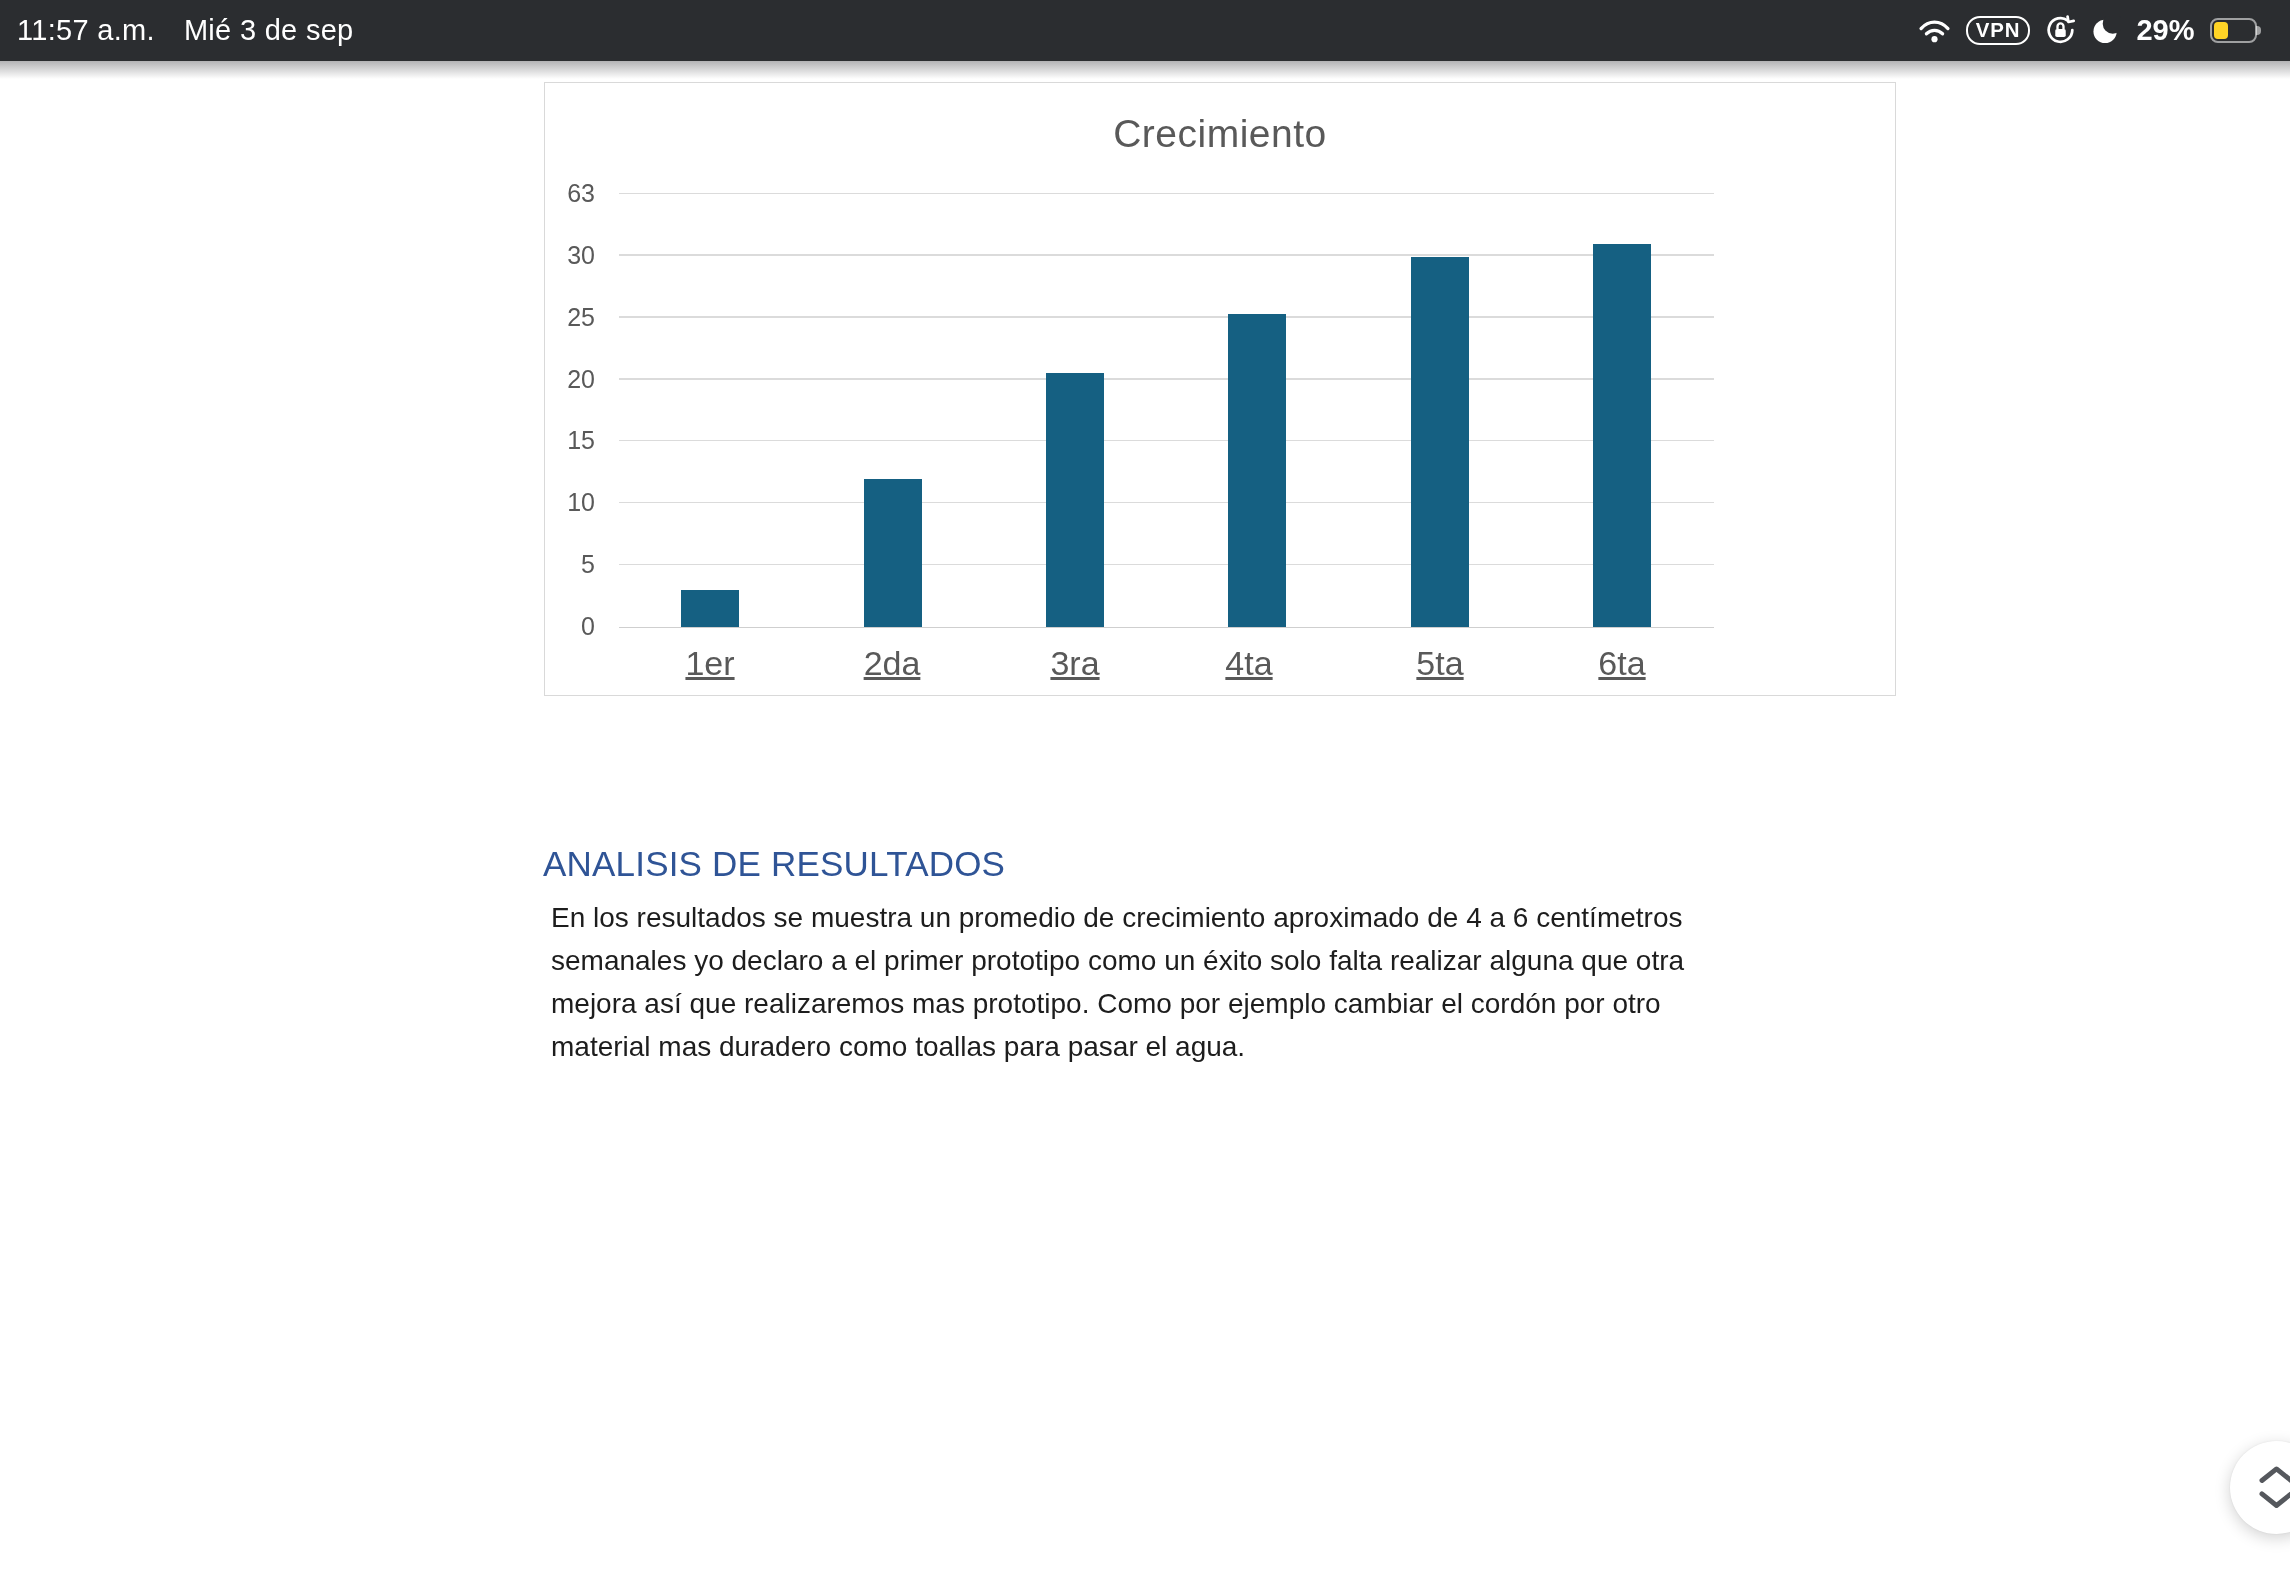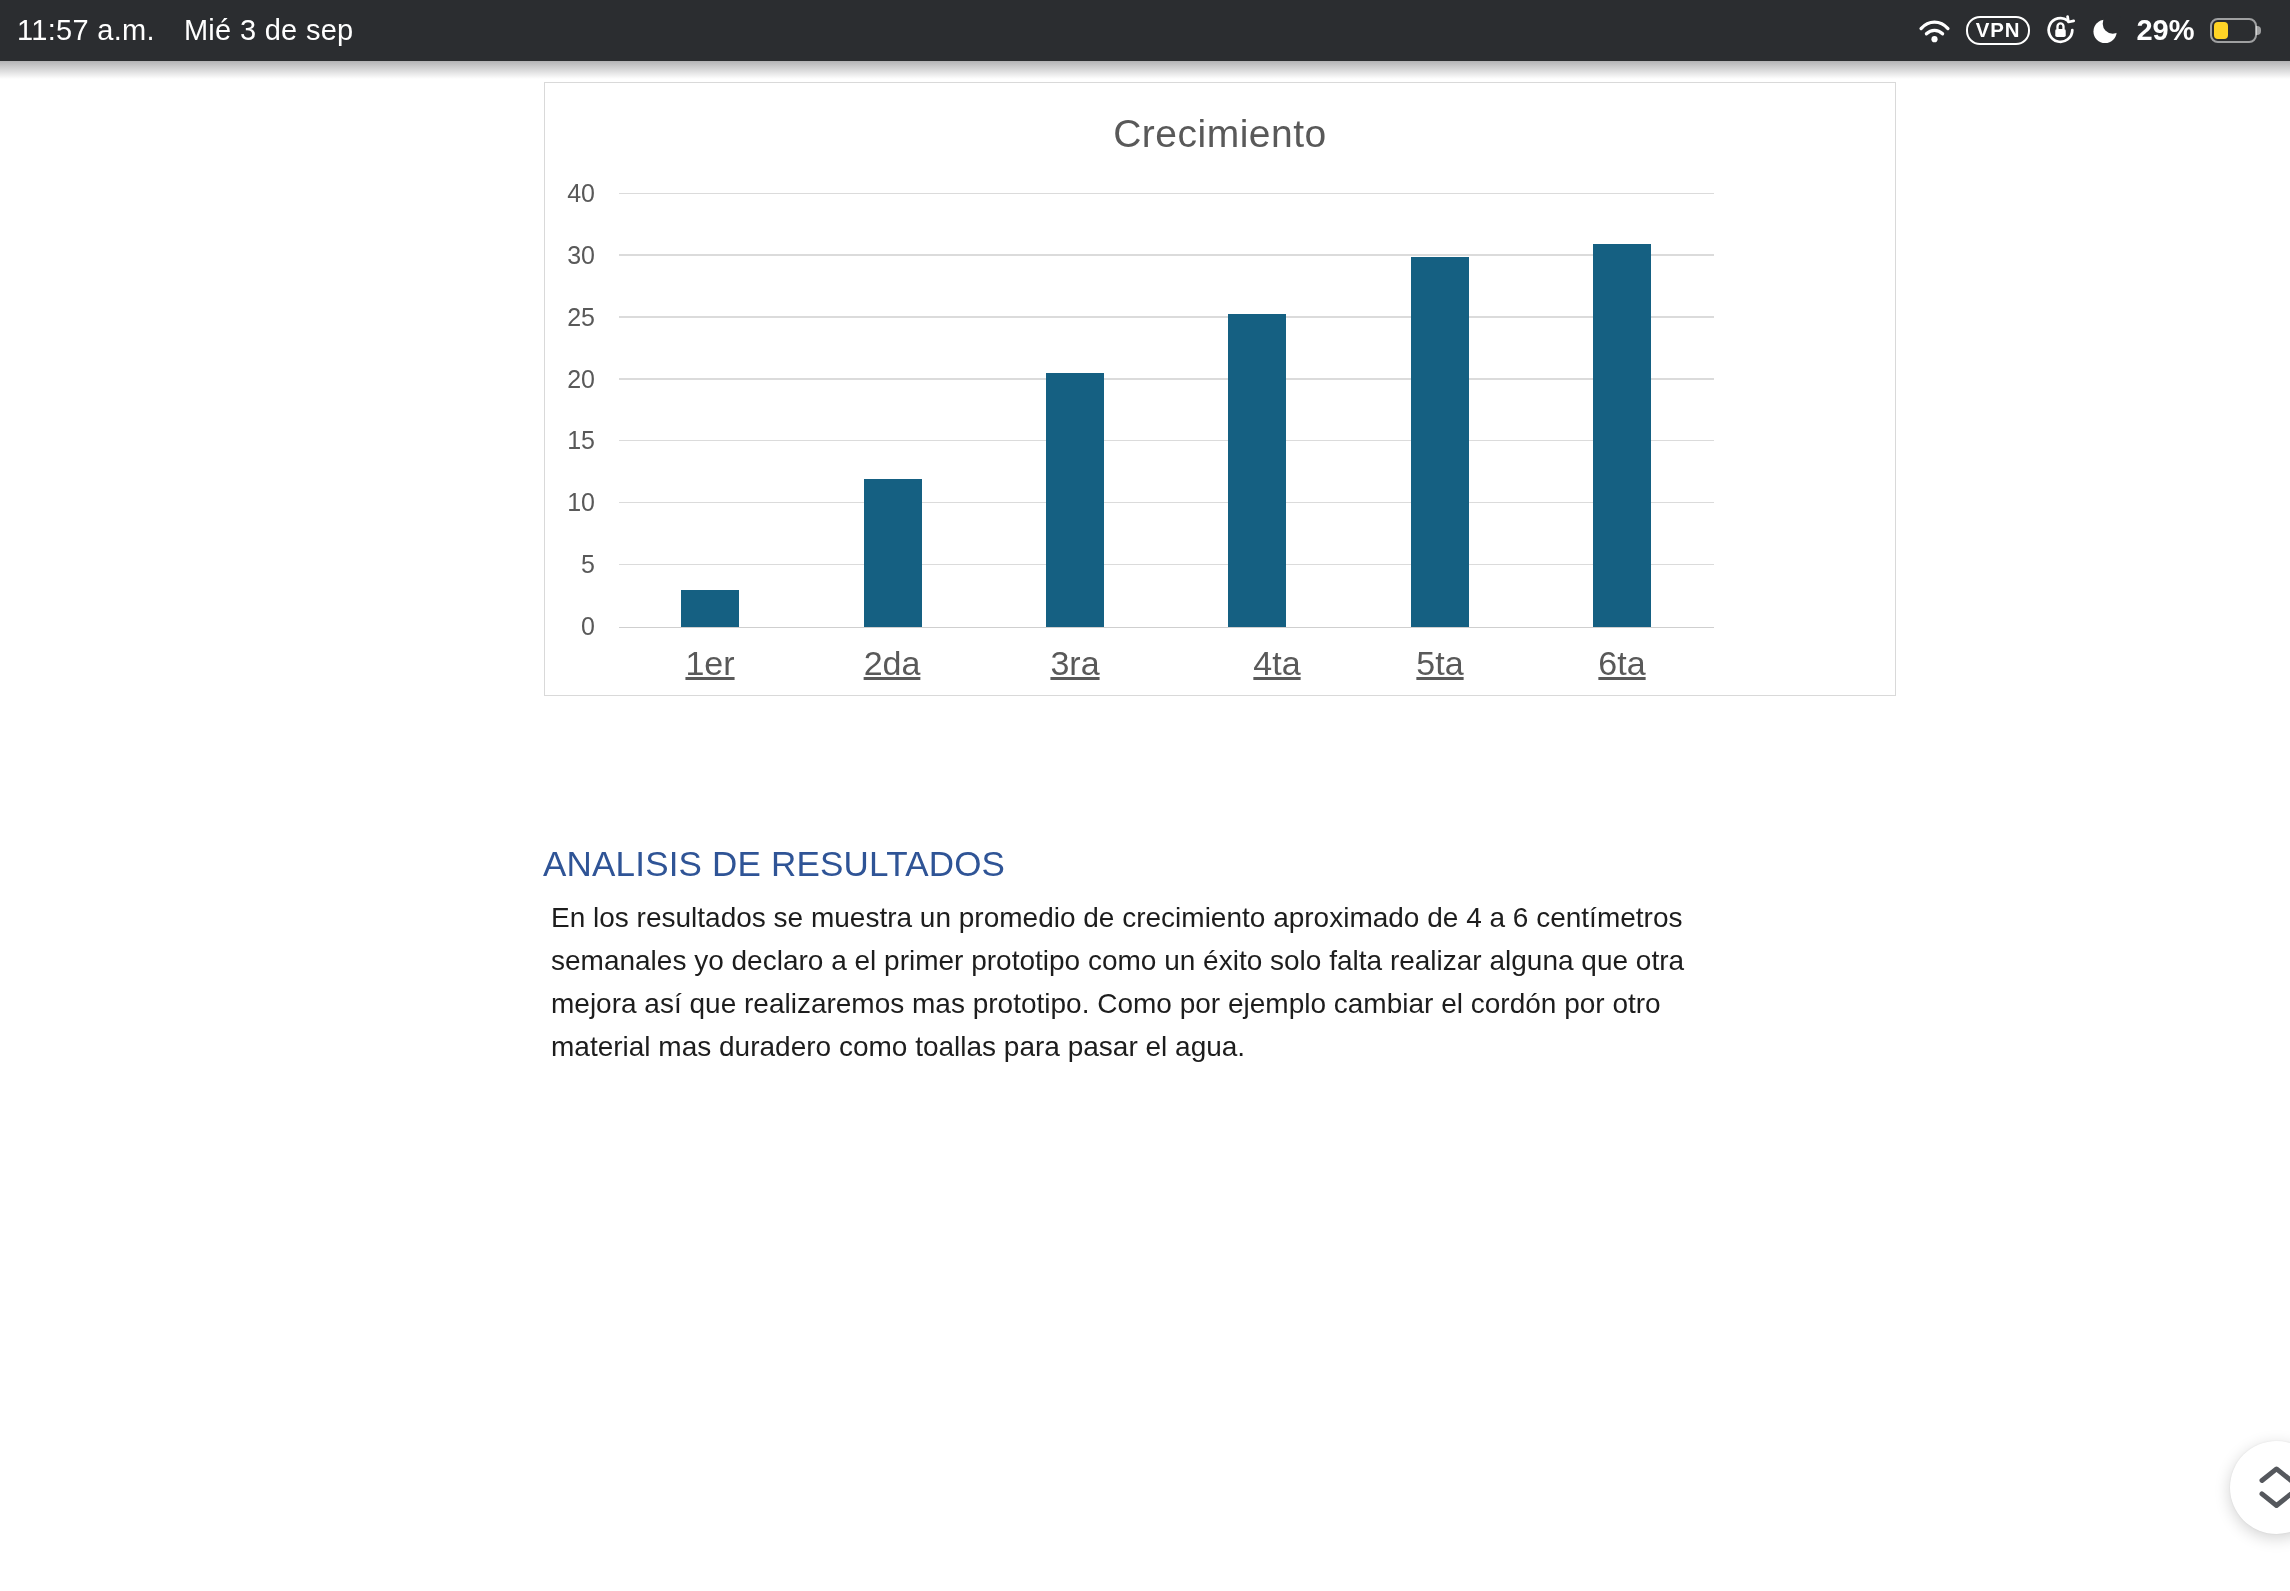--- a/index.html
+++ b/index.html
@@ -139,25 +139,25 @@
       <div class="bar" style="left: 792px; width: 58px; height: 85.4286%; background: rgb(21, 96, 130);"></div>
       <div class="bar" style="left: 974px; width: 58px; height: 88.5714%; background: rgb(21, 96, 130);"></div>
     </div>
 <div class="ytick" style="top: 528px; color: rgb(89, 89, 89);">0</div>
     <div class="ytick" style="top: 466px; color: rgb(89, 89, 89);">5</div>
     <div class="ytick" style="top: 404px; color: rgb(89, 89, 89);">10</div>
     <div class="ytick" style="top: 342px; color: rgb(89, 89, 89);">15</div>
     <div class="ytick" style="top: 281px; color: rgb(89, 89, 89);">20</div>
     <div class="ytick" style="top: 219px; color: rgb(89, 89, 89);">25</div>
     <div class="ytick" style="top: 157px; color: rgb(89, 89, 89);">30</div>
-    <div class="ytick" style="top: 95px; color: rgb(89, 89, 89);">40</div>
+    <div class="ytick" style="top: 95px; color: rgb(89, 89, 89);">63</div>
     <div class="xtick" style="left: 165px; top: 561px; color: rgb(89, 89, 89);">1er</div>
     <div class="xtick" style="left: 347px; top: 561px; color: rgb(89, 89, 89);">2da</div>
     <div class="xtick" style="left: 530px; top: 561px; color: rgb(89, 89, 89);">3ra</div>
-    <div class="xtick" style="left: 732px; top: 561px; color: rgb(89, 89, 89);">4ta</div>
+    <div class="xtick" style="left: 704px; top: 561px; color: rgb(89, 89, 89);">4ta</div>
     <div class="xtick" style="left: 895px; top: 561px; color: rgb(89, 89, 89);">5ta</div>
     <div class="xtick" style="left: 1077px; top: 561px; color: rgb(89, 89, 89);">6ta</div>
   </div>
 
 <div class="doc-text">
   <h1 class="doc-heading" style="color: rgb(47, 84, 150);">ANALISIS DE RESULTADOS</h1>
   <p class="doc-paragraph">En los resultados se muestra un promedio de crecimiento aproximado de 4 a 6 centímetros semanales yo declaro a el primer prototipo como un éxito solo falta realizar alguna que otra mejora así que realizaremos mas prototipo. Como por ejemplo cambiar el cordón por otro material mas duradero como toallas para pasar el agua.</p>
 </div>
 
 <div class="scroll-fab">

